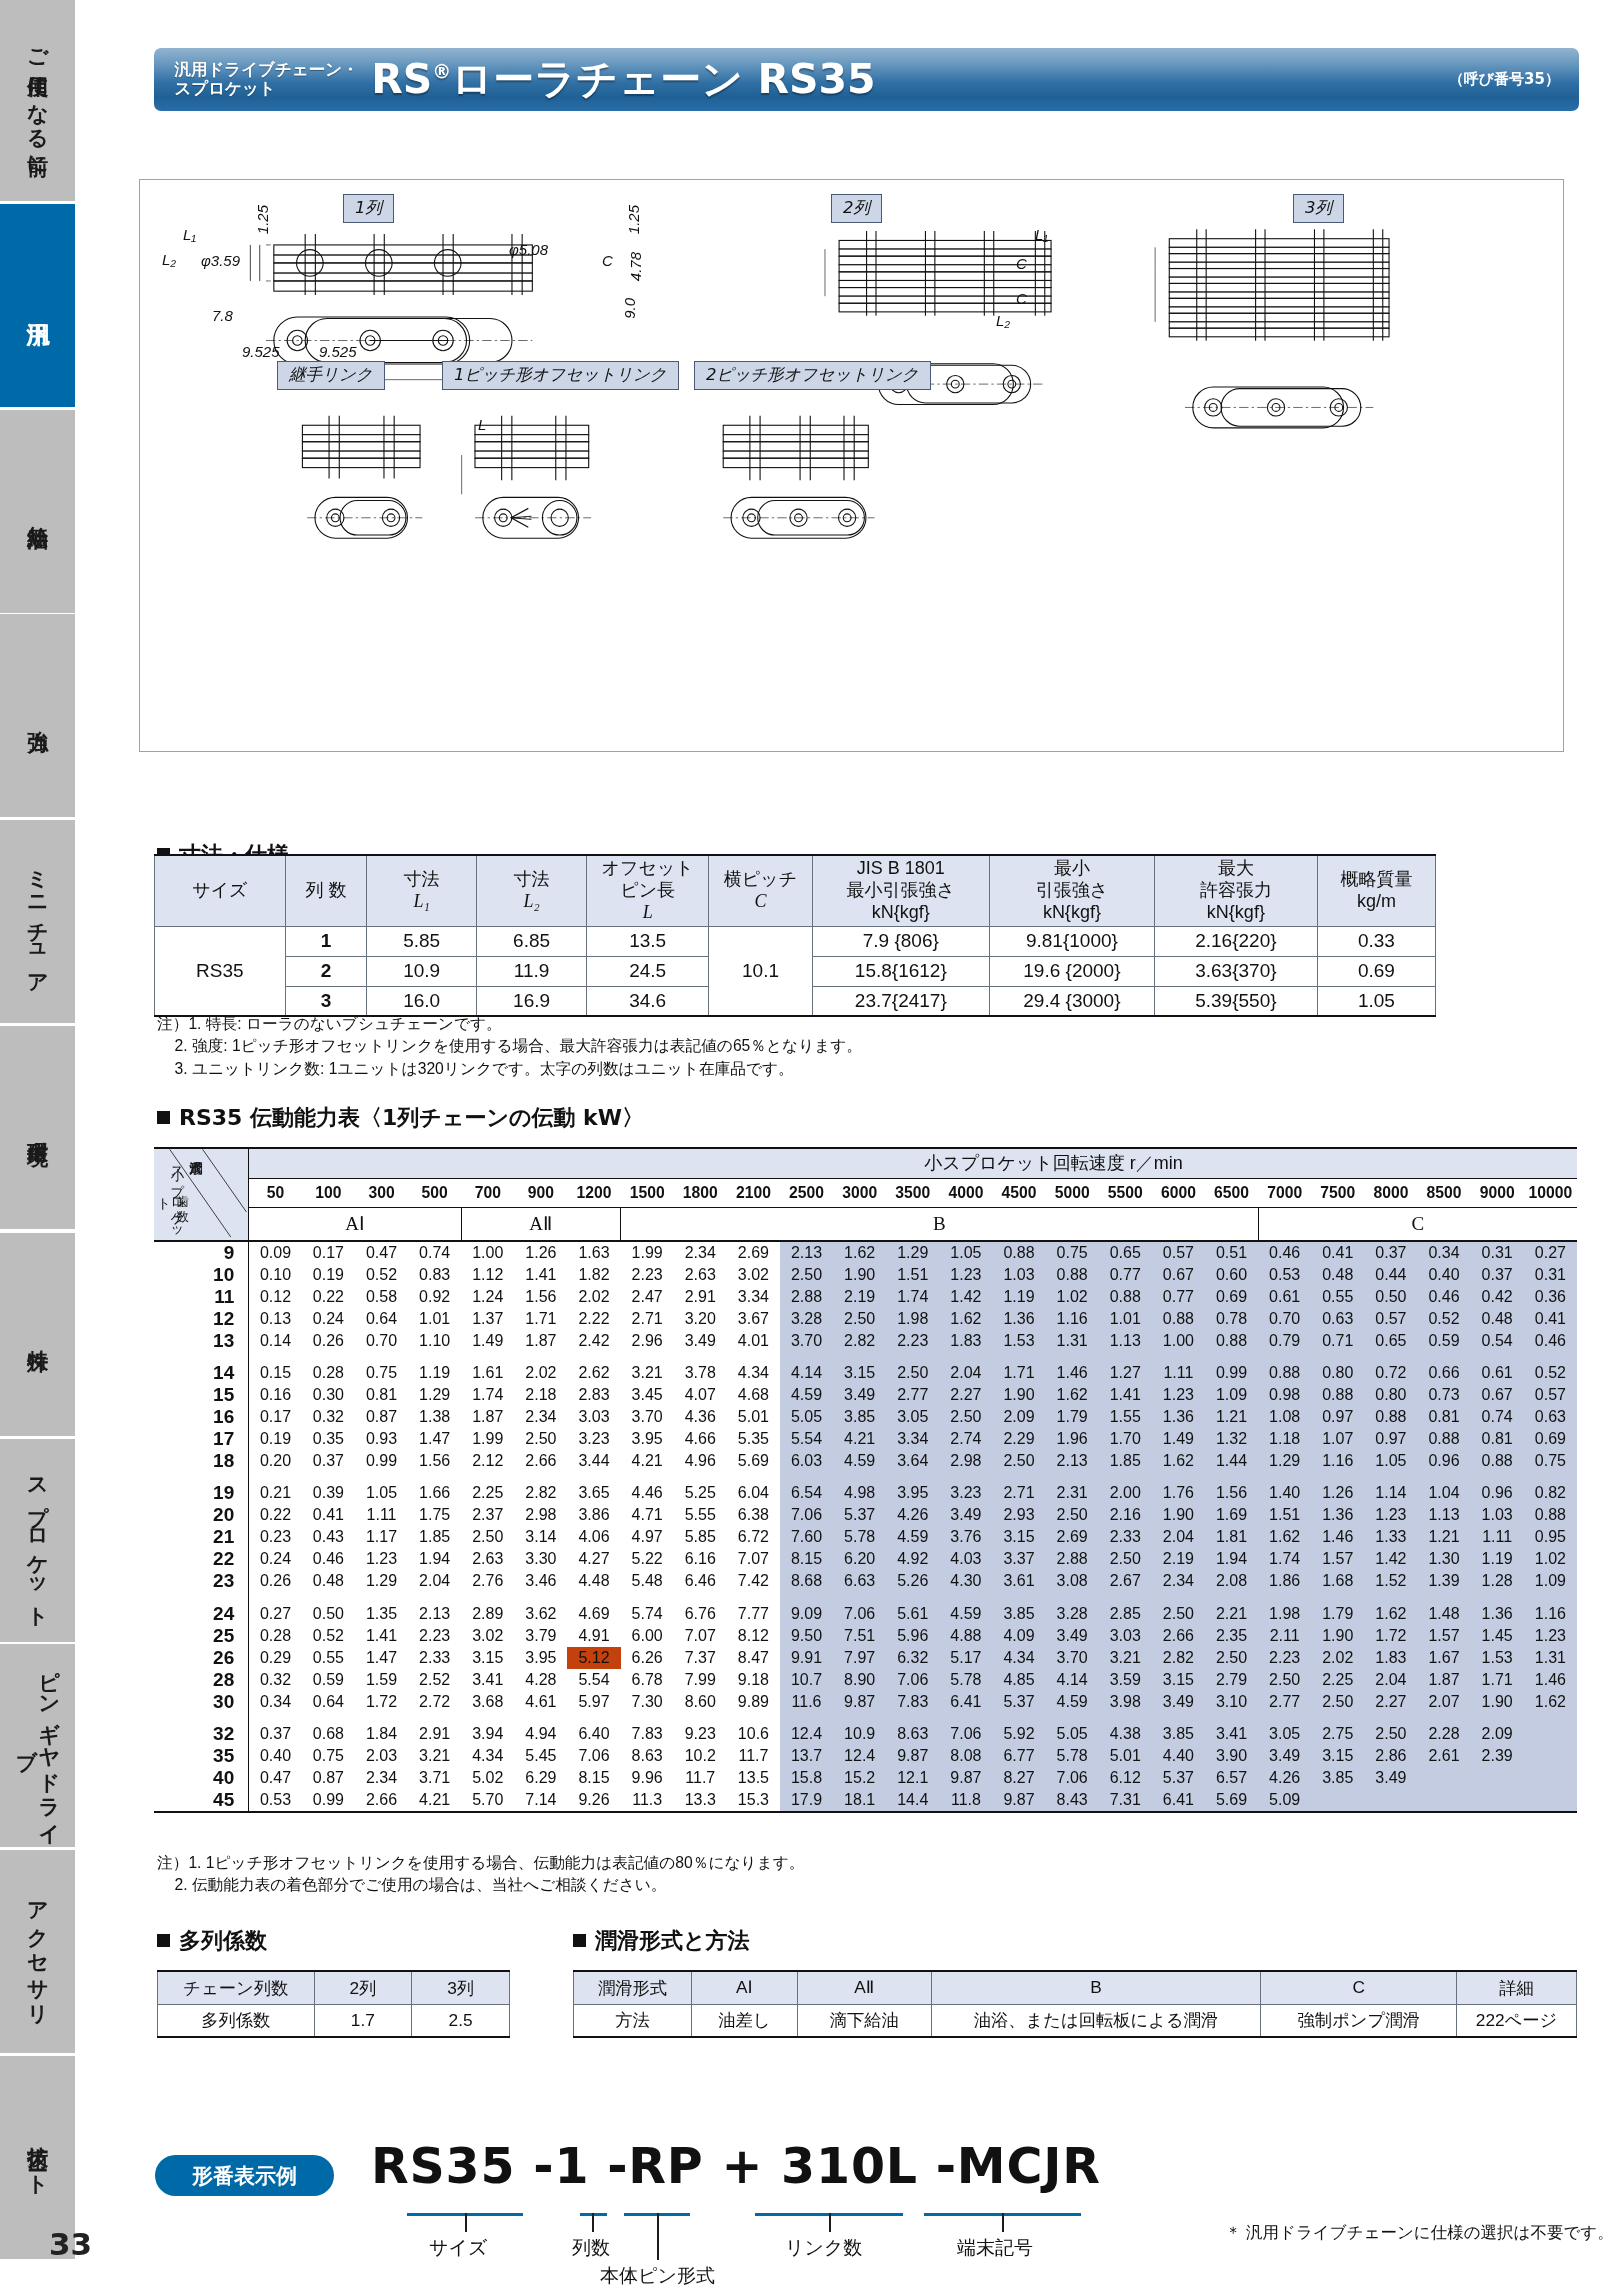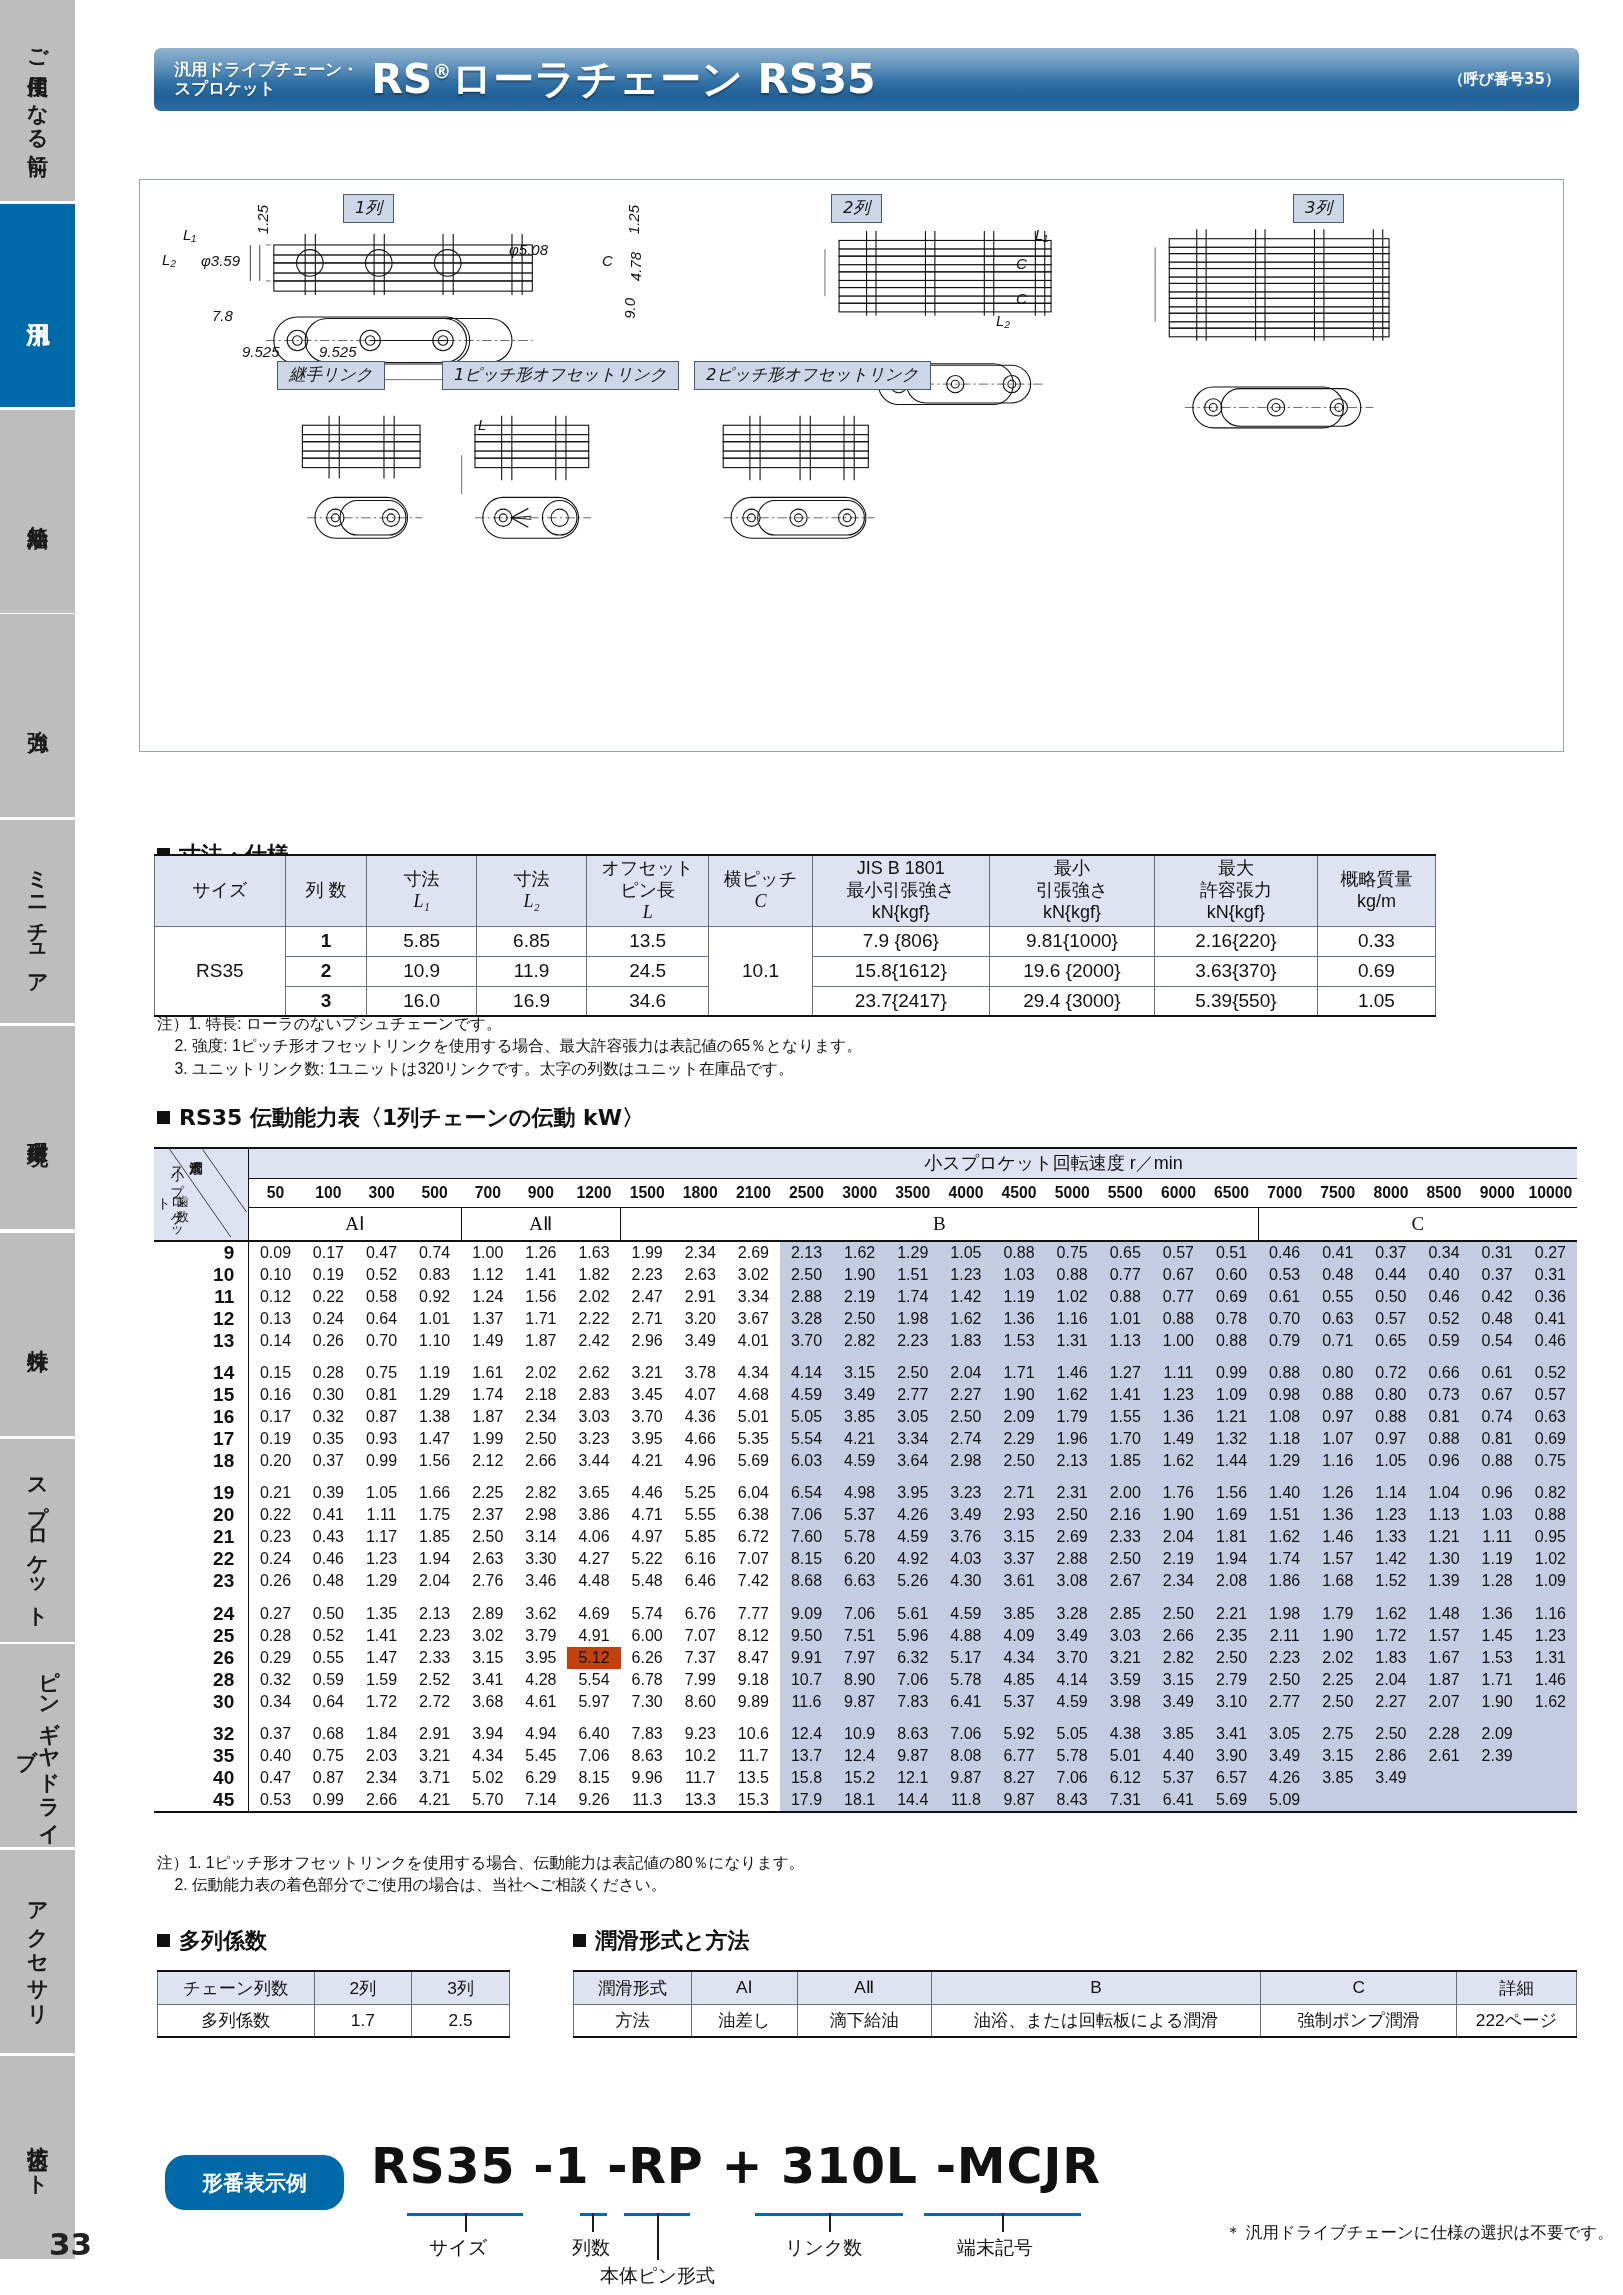--- a/index.html
+++ b/index.html
@@ -136,21 +136,21 @@
 
   
   .minitbl { position:absolute; font-family:"Liberation Sans",sans-serif; font-size:17.3px; }
   .minitbl td, .minitbl th { border:0.8px solid #67707d; text-align:center; color:#111; height:33px; }
   .minitbl th { background:#dde3f0; font-weight:normal; }
   .minitbl .topline td, .minitbl .topline th { border-top:2.4px solid #111; }
   .minitbl .botline td { border-bottom:2.4px solid #111; }
 
   
   #modelpill {
-    position:absolute; left:165px; top:2155px; width:179px; height:55px;
+    position:absolute; left:155px; top:2155px; width:179px; height:41px;
     background:#0069a7; border-radius:20.4px; color:#fff;
     display:flex; align-items:center; justify-content:center;
     font-size:21px; font-weight:bold; font-family:"DejaVu Sans",sans-serif;
   }
   #modelcode {
     position:absolute; left:371px; top:2138px;
     font-size:49px; font-weight:bold; color:#111;
     font-family:"DejaVu Sans",sans-serif; letter-spacing:0.8px; white-space:nowrap;
   }
   .leadline { position:absolute; background:#0069a7; height:3.1px; }

